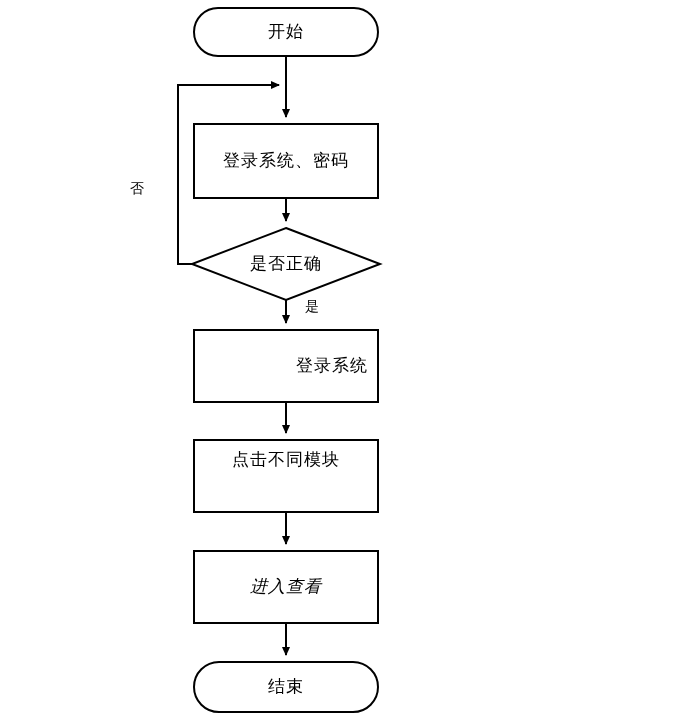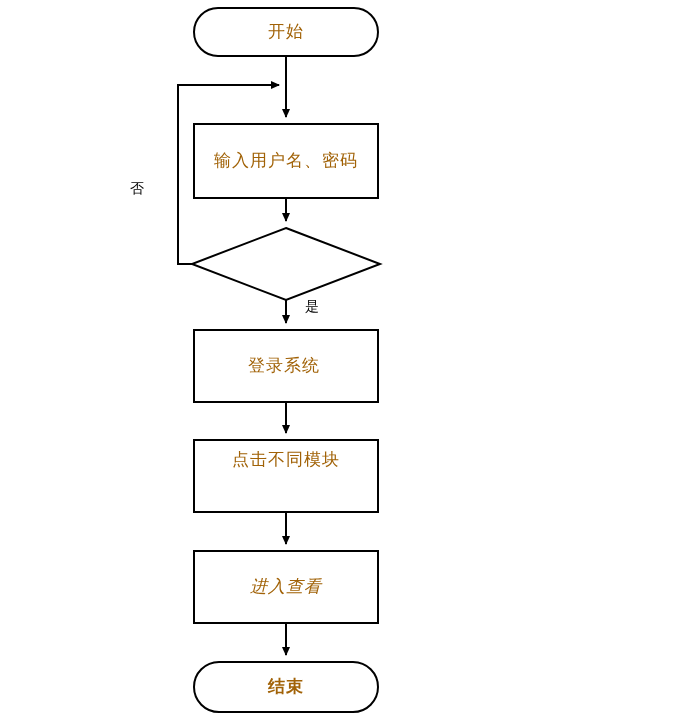--- a/index.html
+++ b/index.html
@@ -20,21 +20,21 @@
     top: 0;
     width: 696px;
     height: 722px;
   }
   .node-label {
     position: absolute;
     display: flex;
     align-items: center;
     justify-content: center;
     text-align: center;
-    color: #a16207;
+    color: #000000;
     font-size: 17px;
     line-height: 1.2;
     letter-spacing: 1px;
     pointer-events: none;
   }
   .edge-label {
     position: absolute;
     color: #000000;
     font-size: 14px;
     letter-spacing: 0.5px;
@@ -77,28 +77,29 @@
 
     <path d="M286,402 L286,433" fill="none" stroke="#000000" stroke-width="2" marker-end="url(#arrow)"></path>
 
     <path d="M286,512 L286,544" fill="none" stroke="#000000" stroke-width="2" marker-end="url(#arrow)"></path>
 
     <path d="M286,623 L286,655" fill="none" stroke="#000000" stroke-width="2" marker-end="url(#arrow)"></path>
   </svg>
 
   <div class="node-label" style="left:194px; top:8px; width:184px; height:48px;">开始</div>
 
-  <div class="node-label" style="left:194px; top:124px; width:184px; height:74px;">输入用户名、密码</div>
+  <div class="node-label" style="left:194px; top:124px; width:184px; height:74px;">登录系统、密码</div>
 
+  <div class="node-label" style="left:194px; top:240px; width:184px; height:48px;">是否正确</div>
 
-  <div class="node-label" style="left:194px; top:330px; width:180px; height:72px;">登录系统</div>
+  <div class="node-label" style="left:194px; top:330px; width:180px; height:72px;padding-left:48px;">登录系统</div>
 
   <div class="node-label" style="left:194px; top:424px; width:184px; height:72px;">点击不同模块</div>
 
   <div class="node-label" style="left:194px; top:551px; width:184px; height:72px;font-style:italic;">进入查看</div>
 
-  <div class="node-label" style="left:194px; top:662px; width:184px; height:50px;font-weight:bold;">结束</div>
+  <div class="node-label" style="left:194px; top:662px; width:184px; height:50px;">结束</div>
 
   <div class="edge-label" style="left:130px; top:180px;">否</div>
 
   <div class="edge-label" style="left:305px; top:298px;">是</div>
 
 </div>
 
 </body></html>

